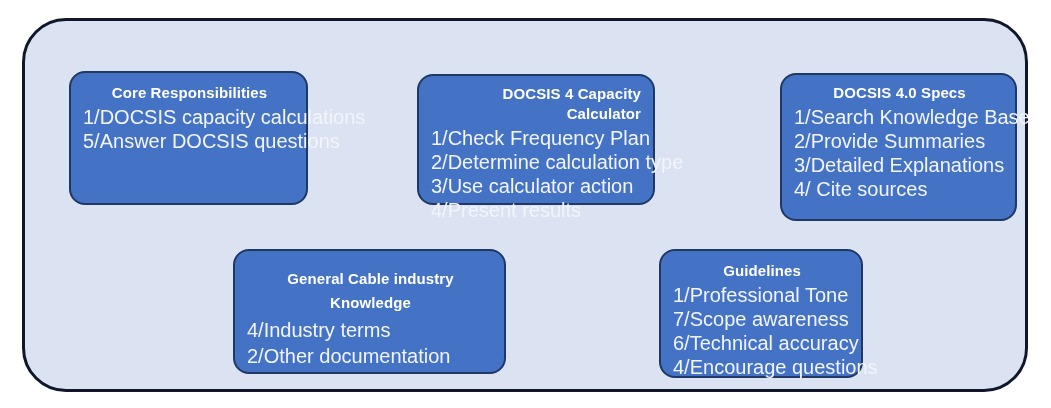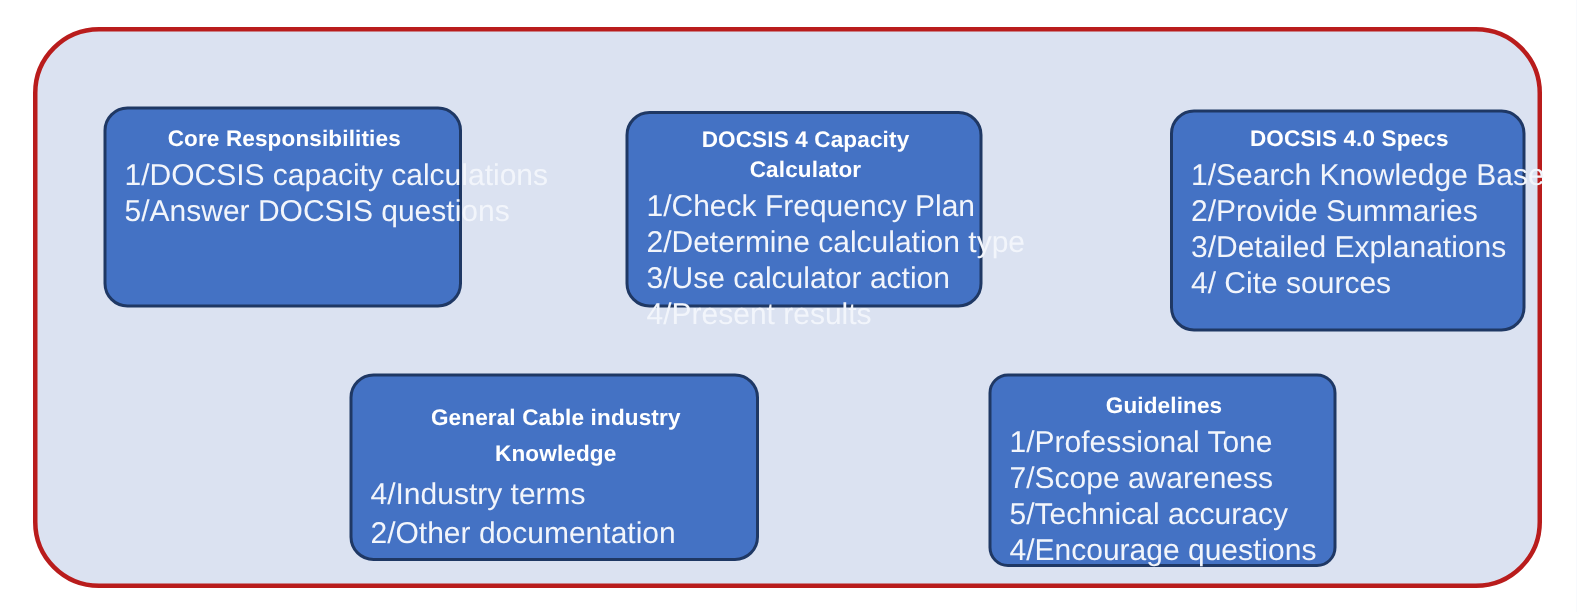--- a/index.html
+++ b/index.html
@@ -23,21 +23,21 @@
 
   
   .outer-container {
     position: absolute;
     left: 22px;
     top: 18px;
     width: 1006px;
     height: 374px;
     box-sizing: border-box;
     background: #dbe2f1;
-    border: 3px solid #b91c1c;
+    border: 3px solid #0f172a;
     border-radius: 44px;
   }
 
   
   .card {
     position: absolute;
     box-sizing: border-box;
     background: #4472c4;
     border: 2px solid #1f3864;
     border-radius: 16px;
@@ -67,24 +67,24 @@
     line-height: 24px;
     color: #f2f5fb;
     white-space: nowrap;
   }
 
   
   #card-core          { left: 44px;  top: 50px;  width: 239px; height: 134px; }
   #card-calculator    { left: 392px; top: 53px;  width: 238px; height: 131px; }
   #card-specs         { left: 755px; top: 52px;  width: 237px; height: 148px; }
   #card-general-cable { left: 208px; top: 228px; width: 273px; height: 125px; }
-  #card-guidelines    { left: 634px; top: 228px; width: 232px; height: 129px; border-radius: 13px; }
+  #card-guidelines    { left: 634px; top: 228px; width: 204px; height: 129px; }
 
   #card-core .card-title        { padding-top: 2px; }
-  #card-calculator .card-title  { text-align: center; }
+  #card-calculator .card-title  { text-align: right; }
   #card-general-cable .card-title { line-height: 24px; padding-top: 8px; }
   #card-general-cable .card-list li { line-height: 26px; }
   #card-guidelines .card-title  { padding-top: 2px; }
 </style>
 </head>
 <body>
 
 <div id="canvas">
 
   <div class="outer-container">
@@ -123,19 +123,19 @@
         <li>4/Industry terms</li>
         <li>2/Other documentation</li>
       </ul>
     </div>
 
     <div class="card" id="card-guidelines">
       <div class="card-title">Guidelines</div>
       <ul class="card-list">
         <li>1/Professional Tone</li>
         <li>7/Scope awareness</li>
-        <li>5/Technical accuracy</li>
+        <li>6/Technical accuracy</li>
         <li>4/Encourage questions</li>
       </ul>
     </div>
 
   </div>
 </div>
 
 </body></html>

